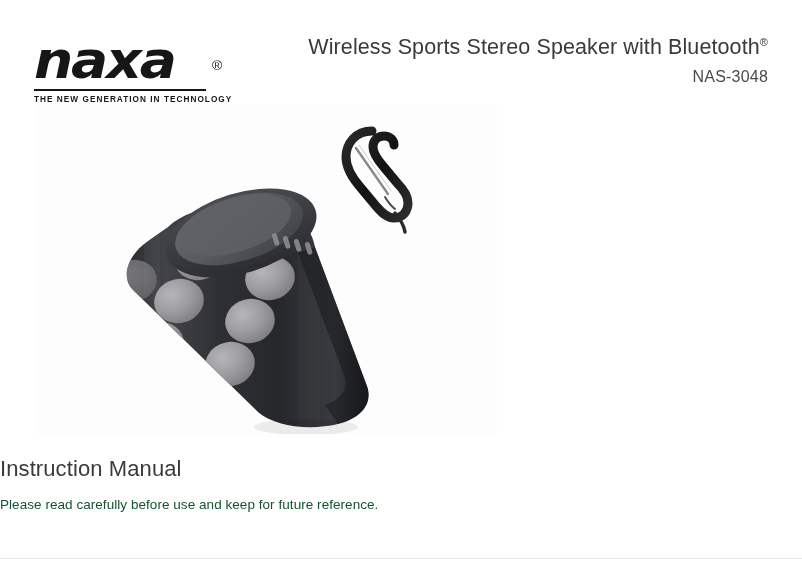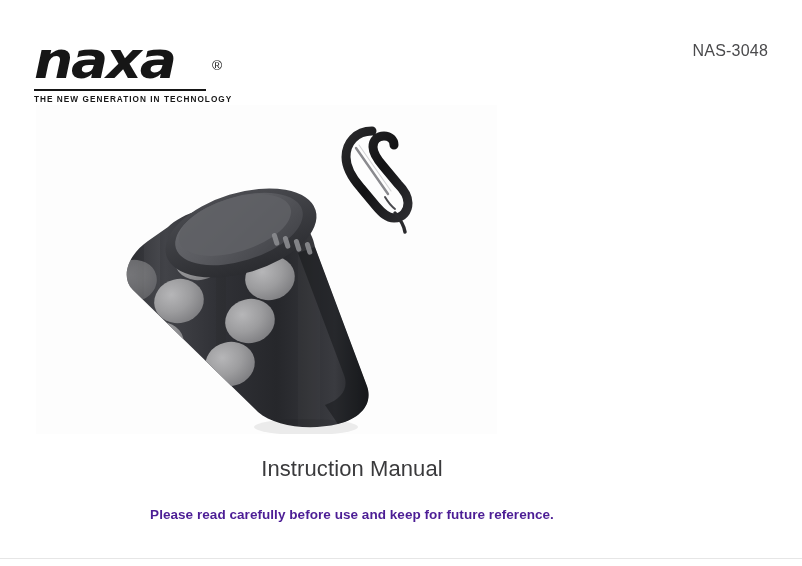--- a/index.html
+++ b/index.html
@@ -132,37 +132,37 @@
     height: 329px;
     display: block;
   }
 
   
   .caption-wrap {
     position: absolute;
     left: 0;
     top: 455px;
     width: 704px;
-    text-align: center;
+    text-align: left;
   }
   .caption-main {
     font-family: "Liberation Sans", sans-serif;
     font-size: 22px;
     font-weight: normal;
     color: #3a3a3c;
     letter-spacing: 0.1px;
     line-height: 28px;
   }
   .caption-sub {
     font-family: "Liberation Sans", sans-serif;
     font-size: 13.5px;
-    font-weight: bold;
-    color: #4c1d95;
+    font-weight: normal;
+    color: #14532d;
     letter-spacing: 0.05px;
-    margin-top: 23px;
+    margin-top: 13px;
     line-height: 18px;
   }
 
   .bottom-rule {
     position: absolute;
     left: 0;
     top: 558px;
     width: 802px;
     height: 1px;
     background: #e6e6e6;
@@ -178,20 +178,23 @@
     <div class="logo-block">
       <span class="logo-wordmark">
         <span>naxa</span>
         <span class="logo-reg">®</span>
       </span>
       <div class="logo-rule"></div>
       <span class="logo-tagline">THE NEW GENERATION IN TECHNOLOGY</span>
     </div>
 
     <div class="title-wrap">
+      <div class="product-title">
+        <span>Wireless Sports Stereo Speaker with Bluetooth</span><span class="reg-sup">®</span>
+      </div>
       <div class="model-number">NAS-3048</div>
     </div>
 
   </div>
 
   <div class="hero-region">
     <svg class="product-svg" viewBox="0 0 461 329" xmlns="http://www.w3.org/2000/svg">
       <defs>
         <linearGradient id="bodyGrad" x1="0" y1="0" x2="1" y2="0">
           <stop offset="0%" stop-color="#2a2b2f"></stop>

